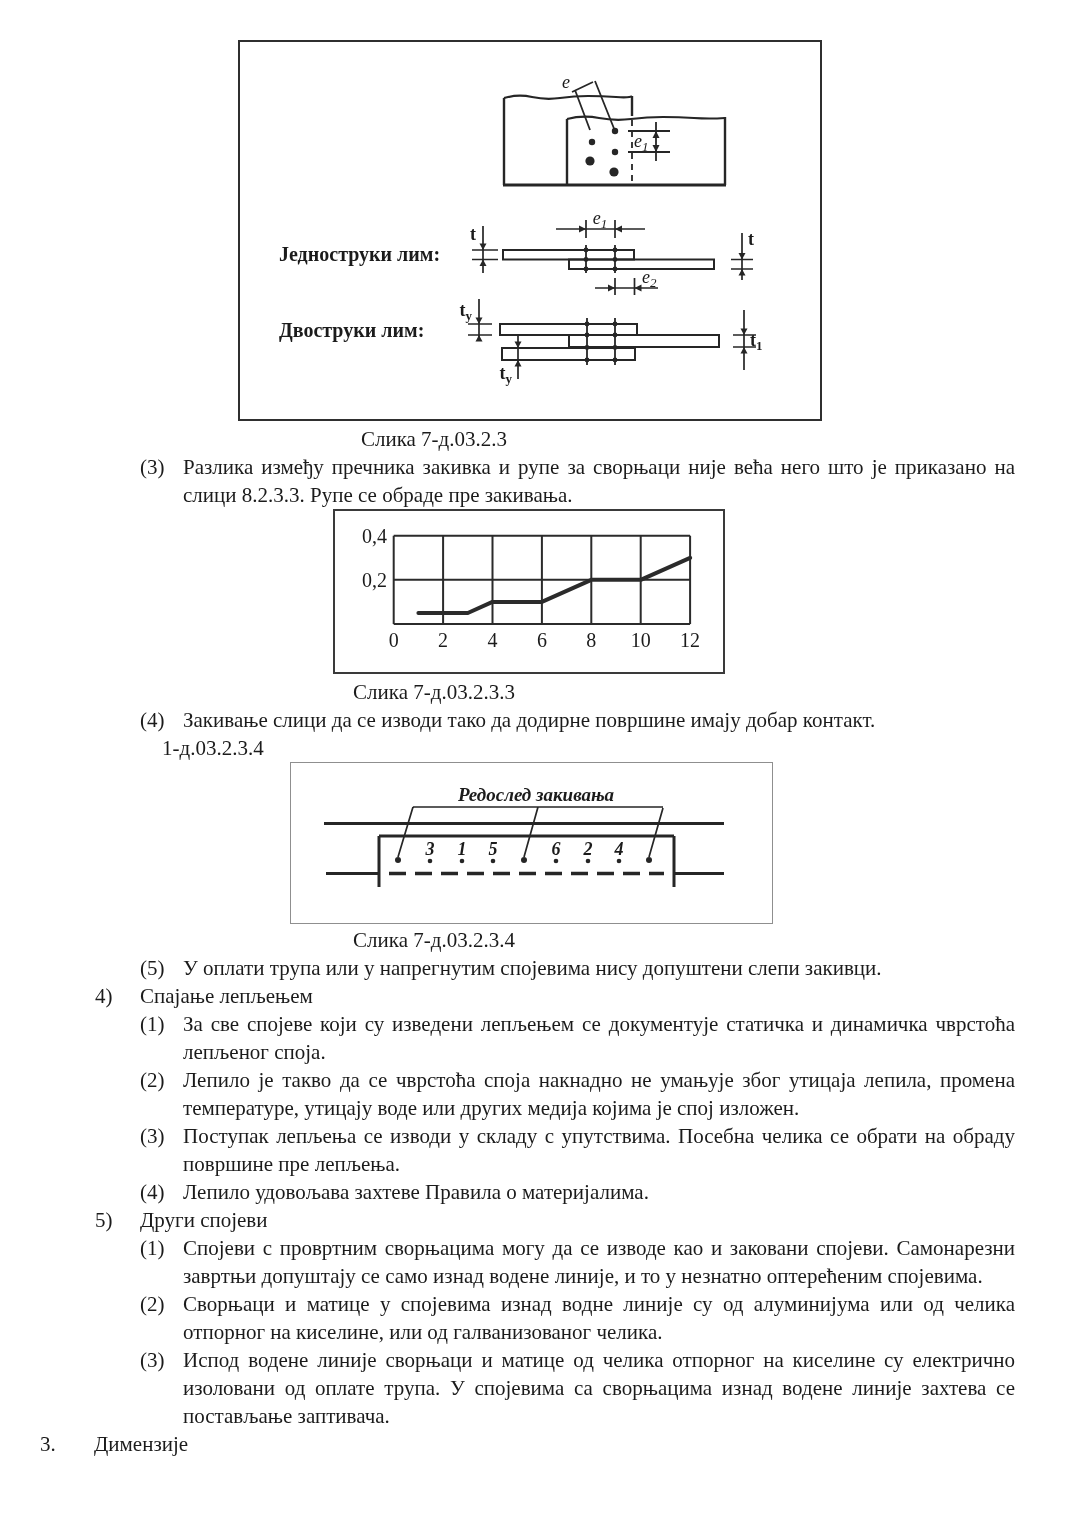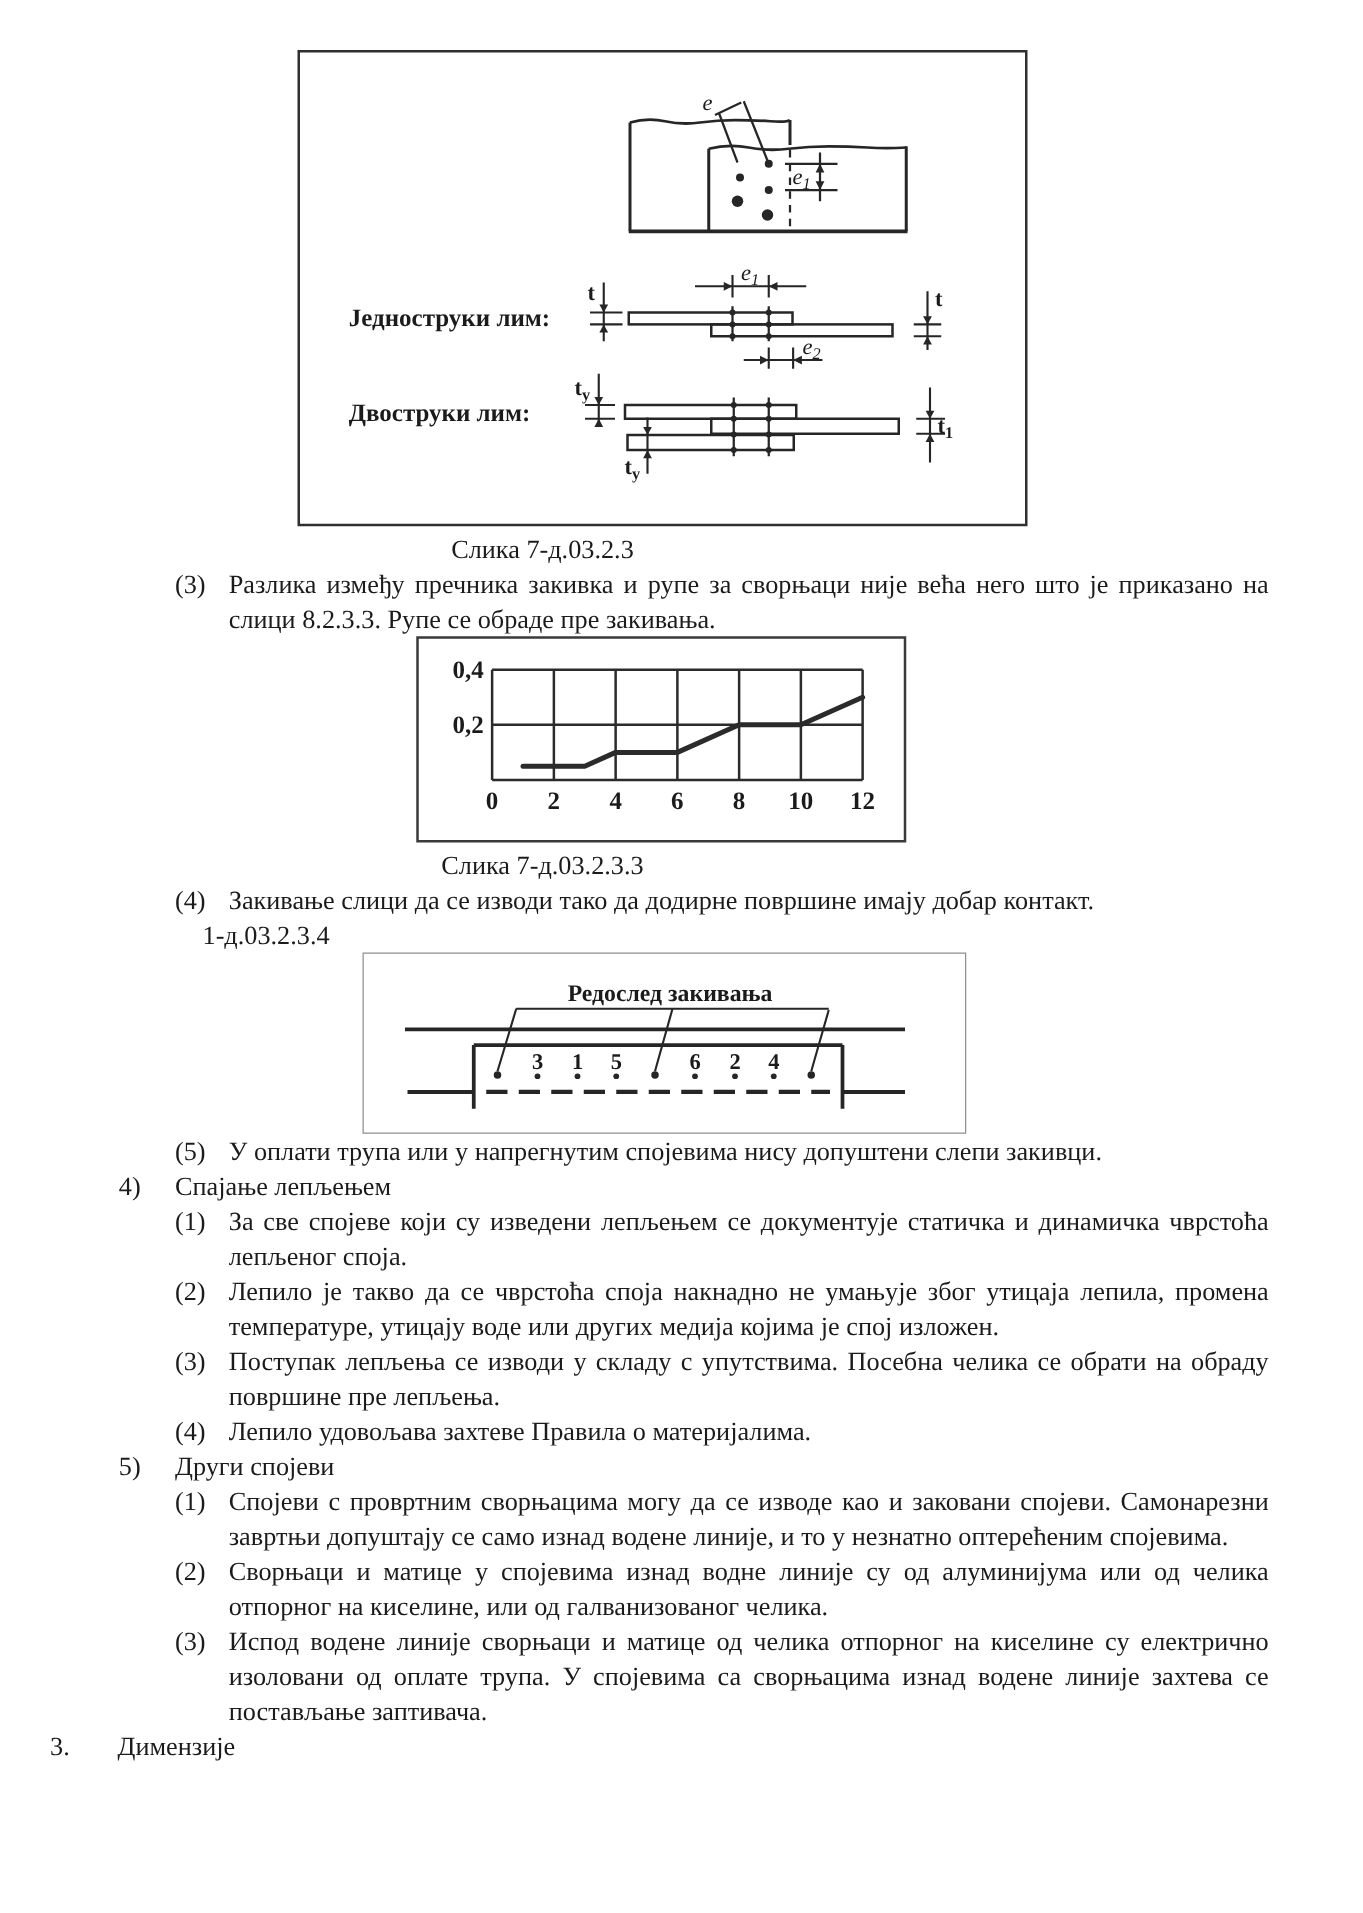--- a/index.html
+++ b/index.html
@@ -5,22 +5,22 @@
   * { margin:0; padding:0; box-sizing:border-box; }
   html,body { background:#ffffff; }
   .page {
     position:relative; width:1090px; height:1530px; margin:0 auto;
     background:#ffffff; color:#1b1b1b; overflow:hidden;
     font-family:"Liberation Serif","DejaVu Serif",serif;
     font-size:21px; line-height:28px;
   }
   .figbox { background:#fff; }
   .fig1 { margin:40px 0 0 238px; width:584px; height:381px; border:2px solid #2f2f2f; }
-  .fig2 { margin:0 0 0 333px; width:392px; height:165px; border:2px solid #3a3a3a;font-weight:bold; }
-  .fig3 { margin:0 0 0 290px; width:483px; height:145px; border:1px solid #8f8f8f; }
+  .fig2 { margin:0 0 0 333px; width:392px; height:165px; border:2px solid #3a3a3a; }
+  .fig3 { margin:0 0 0 290px; width:483px; height:162px; border:1px solid #8f8f8f;font-style:italic; }
   .caption { width:886px; text-align:center; padding-right:18px; margin-top:4px; }
   .cap3 { margin-top:2px; }
   .row { display:flex; align-items:flex-start; }
   .row .num { flex:0 0 auto; }
   .l2 { margin-left:140px; margin-right:75px; }         
   .l2 .num { width:43px; }
   .l1 { margin-left:95px; margin-right:75px; }          
   .l1 .num { width:45px; }
   .l0 { margin-left:40px; margin-right:75px; margin-top:0; } 
   .l0 .num { width:54px; }
@@ -226,20 +226,21 @@
       <g font-size="18" font-weight="600" text-anchor="middle">
         <text x="139" y="92">3</text>
         <text x="171" y="92">1</text>
         <text x="202" y="92">5</text>
         <text x="265" y="92">6</text>
         <text x="297" y="92">2</text>
         <text x="328" y="92">4</text>
       </g>
     </svg>
   </div>
+  <div class="caption cap3">Слика 7-д.03.2.3.4</div>
 
   <div class="row l2">
     <span class="num">(5)</span>
     <div class="txt just">У оплати трупа или у напрегнутим спојевима нису допуштени слепи закивци.</div>
   </div>
 
   <div class="row l1">
     <span class="num">4)</span>
     <div class="txt">Спајање лепљењем</div>
   </div>

